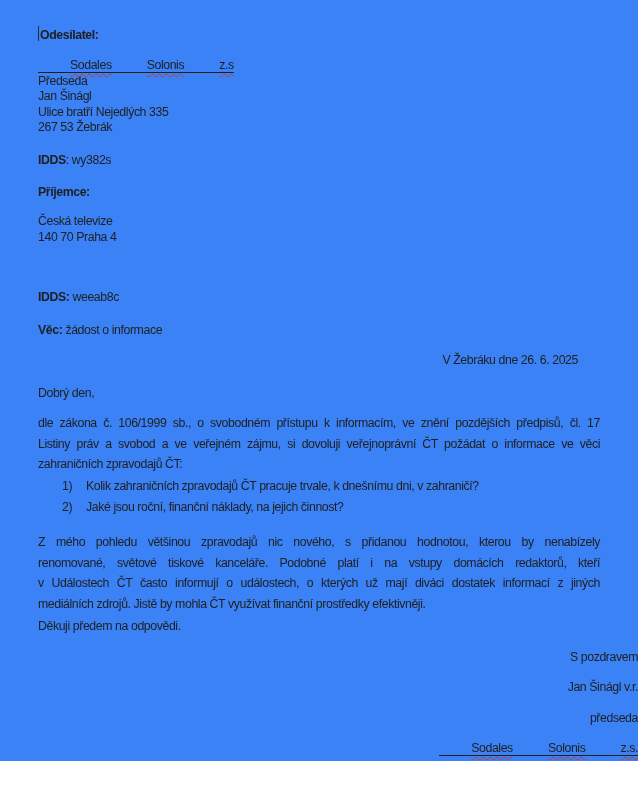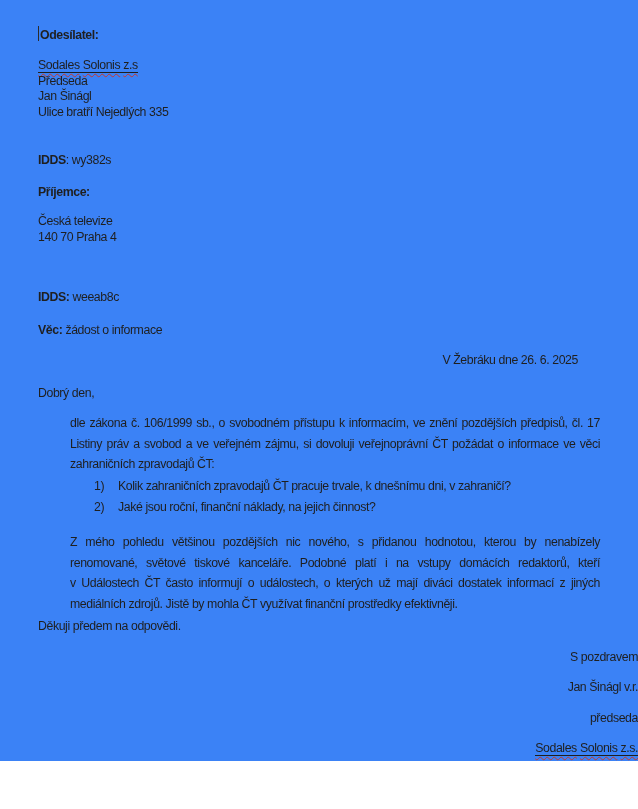--- a/index.html
+++ b/index.html
@@ -24,47 +24,49 @@
     background:#2b2b2b;vertical-align:-2px;margin-right:1px;
   }
   .addr .addr-line{height:15.5px;line-height:15.5px;}
   .u{border-bottom:1px solid var(--text);padding-bottom:0px;}
   .wavy{
     text-decoration-line:underline;
     text-decoration-style:wavy;
     text-decoration-color:var(--spellcheck);
     text-decoration-thickness:1px;
     text-underline-offset:3.5px;
+    margin-left:32px;
   }
   .wavy-lone{
     text-decoration-line:underline;
     text-decoration-style:wavy;
     text-decoration-color:var(--spellcheck);
     text-decoration-thickness:1px;
     text-underline-offset:2.5px;
     padding-left:20px;
   }
-  .para .pl{height:20.5px;line-height:20.5px;margin-left:32px;}
+  .para .pl{height:20.5px;line-height:20.5px;}
   .jl{text-align:justify;text-align-last:justify;}
   .qn{display:inline-block;margin-left:24px;width:24px;}
   .sig{position:absolute;left:102px;width:536px;text-align:right;line-height:16px;}
   .dateline{position:absolute;left:auto;right:60px;width:auto;line-height:16px;}
 </style>
 </head>
 <body>
 
 <div class="page">
 
   <div class="abs" style="top:26px"><span class="cursor"></span><span class="b">Odesílatel:</span></div>
 
   <div class="abs addr" style="top:58px">
     <div class="addr-line"><span class="u"><span class="wavy">Sodales</span> <span class="wavy">Solonis</span> <span class="wavy">z.s</span></span></div>
     <div class="addr-line">Předseda</div>
     <div class="addr-line">Jan Šinágl</div>
     <div class="addr-line">Ulice bratří Nejedlých 335</div>
+    <div class="addr-line">267 53 Žebrák</div>
   </div>
 
   <div class="abs" style="top:152px"><span class="b">IDDS</span><span>: wy382s</span></div>
 
   <div class="abs" style="top:184px"><span class="b">Příjemce:</span></div>
 
   <div class="abs addr" style="top:214px">
     <div class="addr-line">Česká televize</div>
     <div class="addr-line">140 70 Praha 4</div>
   </div>
@@ -82,21 +84,21 @@
     <div class="pl jl">Listiny práv a svobod a ve veřejném zájmu, si dovoluji veřejnoprávní ČT požádat o informace ve věci</div>
     <div class="pl">zahraničních zpravodajů ČT:</div>
   </div>
 
   <div class="abs para" style="top:476px">
     <div class="pl"><span class="qn">1)</span><span>Kolik zahraničních zpravodajů ČT pracuje trvale, k dnešnímu dni, v zahraničí?</span></div>
     <div class="pl"><span class="qn">2)</span><span>Jaké jsou roční, finanční náklady, na jejich činnost?</span></div>
   </div>
 
   <div class="abs para" style="top:532px">
-    <div class="pl jl">Z mého pohledu většinou pozdějších nic nového, s přidanou hodnotou, kterou by nenabízely</div>
+    <div class="pl jl">Z mého pohledu většinou zpravodajů nic nového, s přidanou hodnotou, kterou by nenabízely</div>
     <div class="pl jl">renomované, světové tiskové kanceláře. Podobné platí i na vstupy domácích redaktorů, kteří</div>
     <div class="pl jl">v Událostech ČT často informují o událostech, o kterých už mají diváci dostatek informací z jiných</div>
     <div class="pl">mediálních zdrojů. Jistě by mohla ČT využívat finanční prostředky efektivněji.</div>
   </div>
 
   <div class="abs" style="top:618px">Děkuji předem na odpovědi.</div>
 
   <div class="sig" style="top:649px">S pozdravem</div>
   <div class="sig" style="top:679px">Jan Šinágl v.r.</div>
   <div class="sig" style="top:710px">předseda</div>

